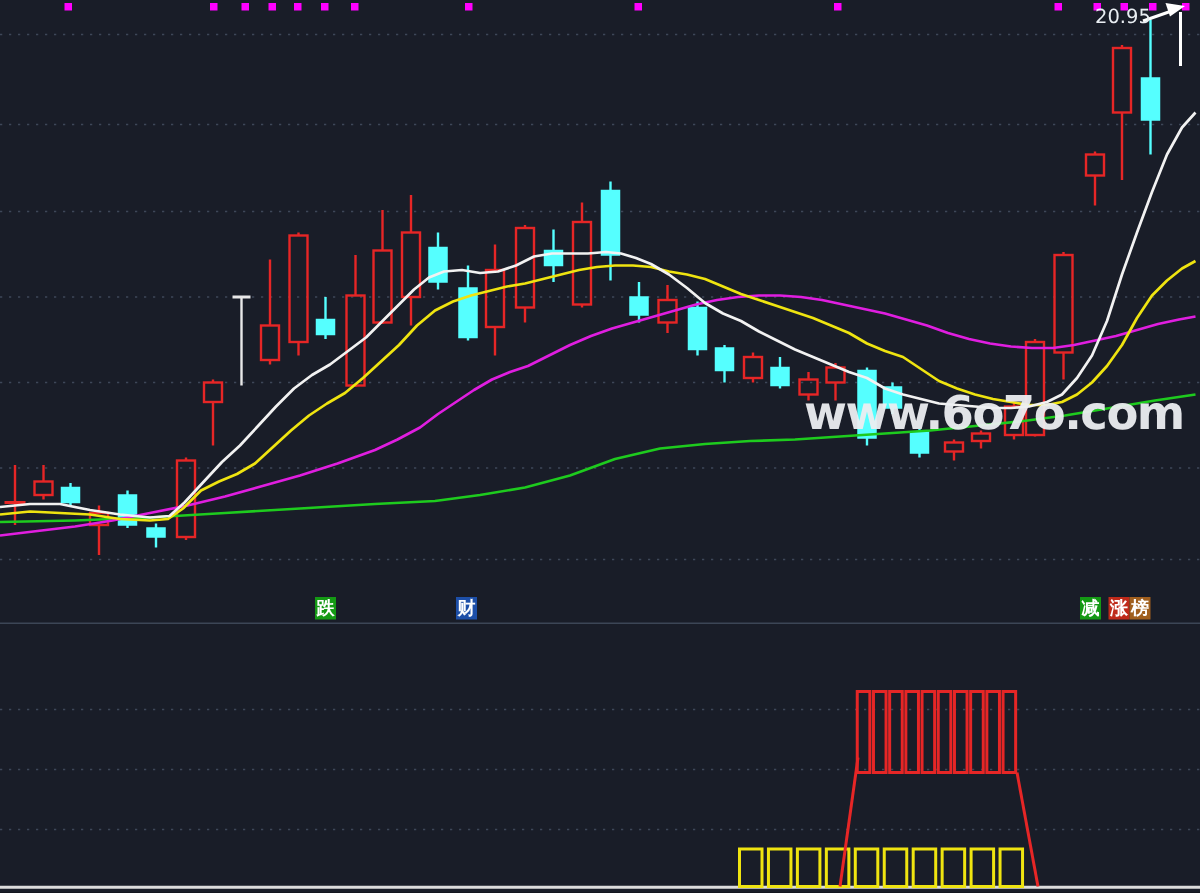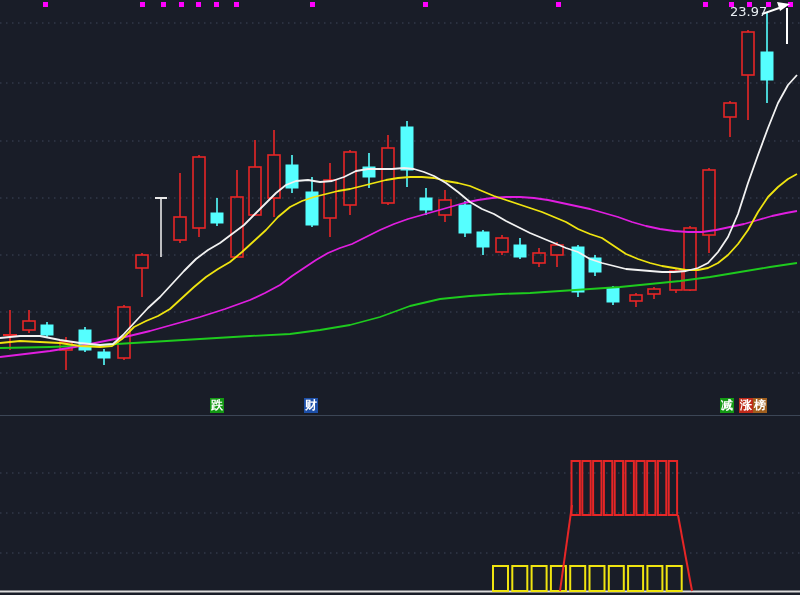--- a/index.html
+++ b/index.html
@@ -202,21 +202,22 @@
         <rect x="647.1" y="461" width="8.4" height="54" fill="none" stroke="#e62626" stroke-width="2"></rect>
         <rect x="657.9" y="461" width="8.4" height="54" fill="none" stroke="#e62626" stroke-width="2"></rect>
         <rect x="668.7" y="461" width="8.4" height="54" fill="none" stroke="#e62626" stroke-width="2"></rect>
       </g>
       <g>
         <line x1="762" y1="14" x2="782" y2="7" stroke="#ffffff" stroke-width="2"></line>
         <polygon points="777,2 790,4 780,11" fill="#ffffff"></polygon>
         <line x1="787" y1="8" x2="787" y2="44" stroke="#ffffff" stroke-width="2"></line>
       </g>
     </svg>
-  <div class="price">23.97</div>
+  <div class="watermark">www.6o7o.com</div>
+  <div class="price">20.95</div>
   <div id="tags">
       <div class="tag" style="left: 210px; top: 398px; background: rgb(20, 153, 20);">跌</div>
       <div class="tag" style="left: 304px; top: 398px; background: rgb(29, 79, 168);">财</div>
       <div class="tag" style="left: 720px; top: 398px; background: rgb(20, 153, 20);">减</div>
       <div class="tag" style="left: 739px; top: 398px; background: rgb(191, 42, 26);">涨</div>
       <div class="tag" style="left: 753px; top: 398px; background: rgb(160, 95, 30);">榜</div>
     </div>
 </div>
 
 </body></html>

